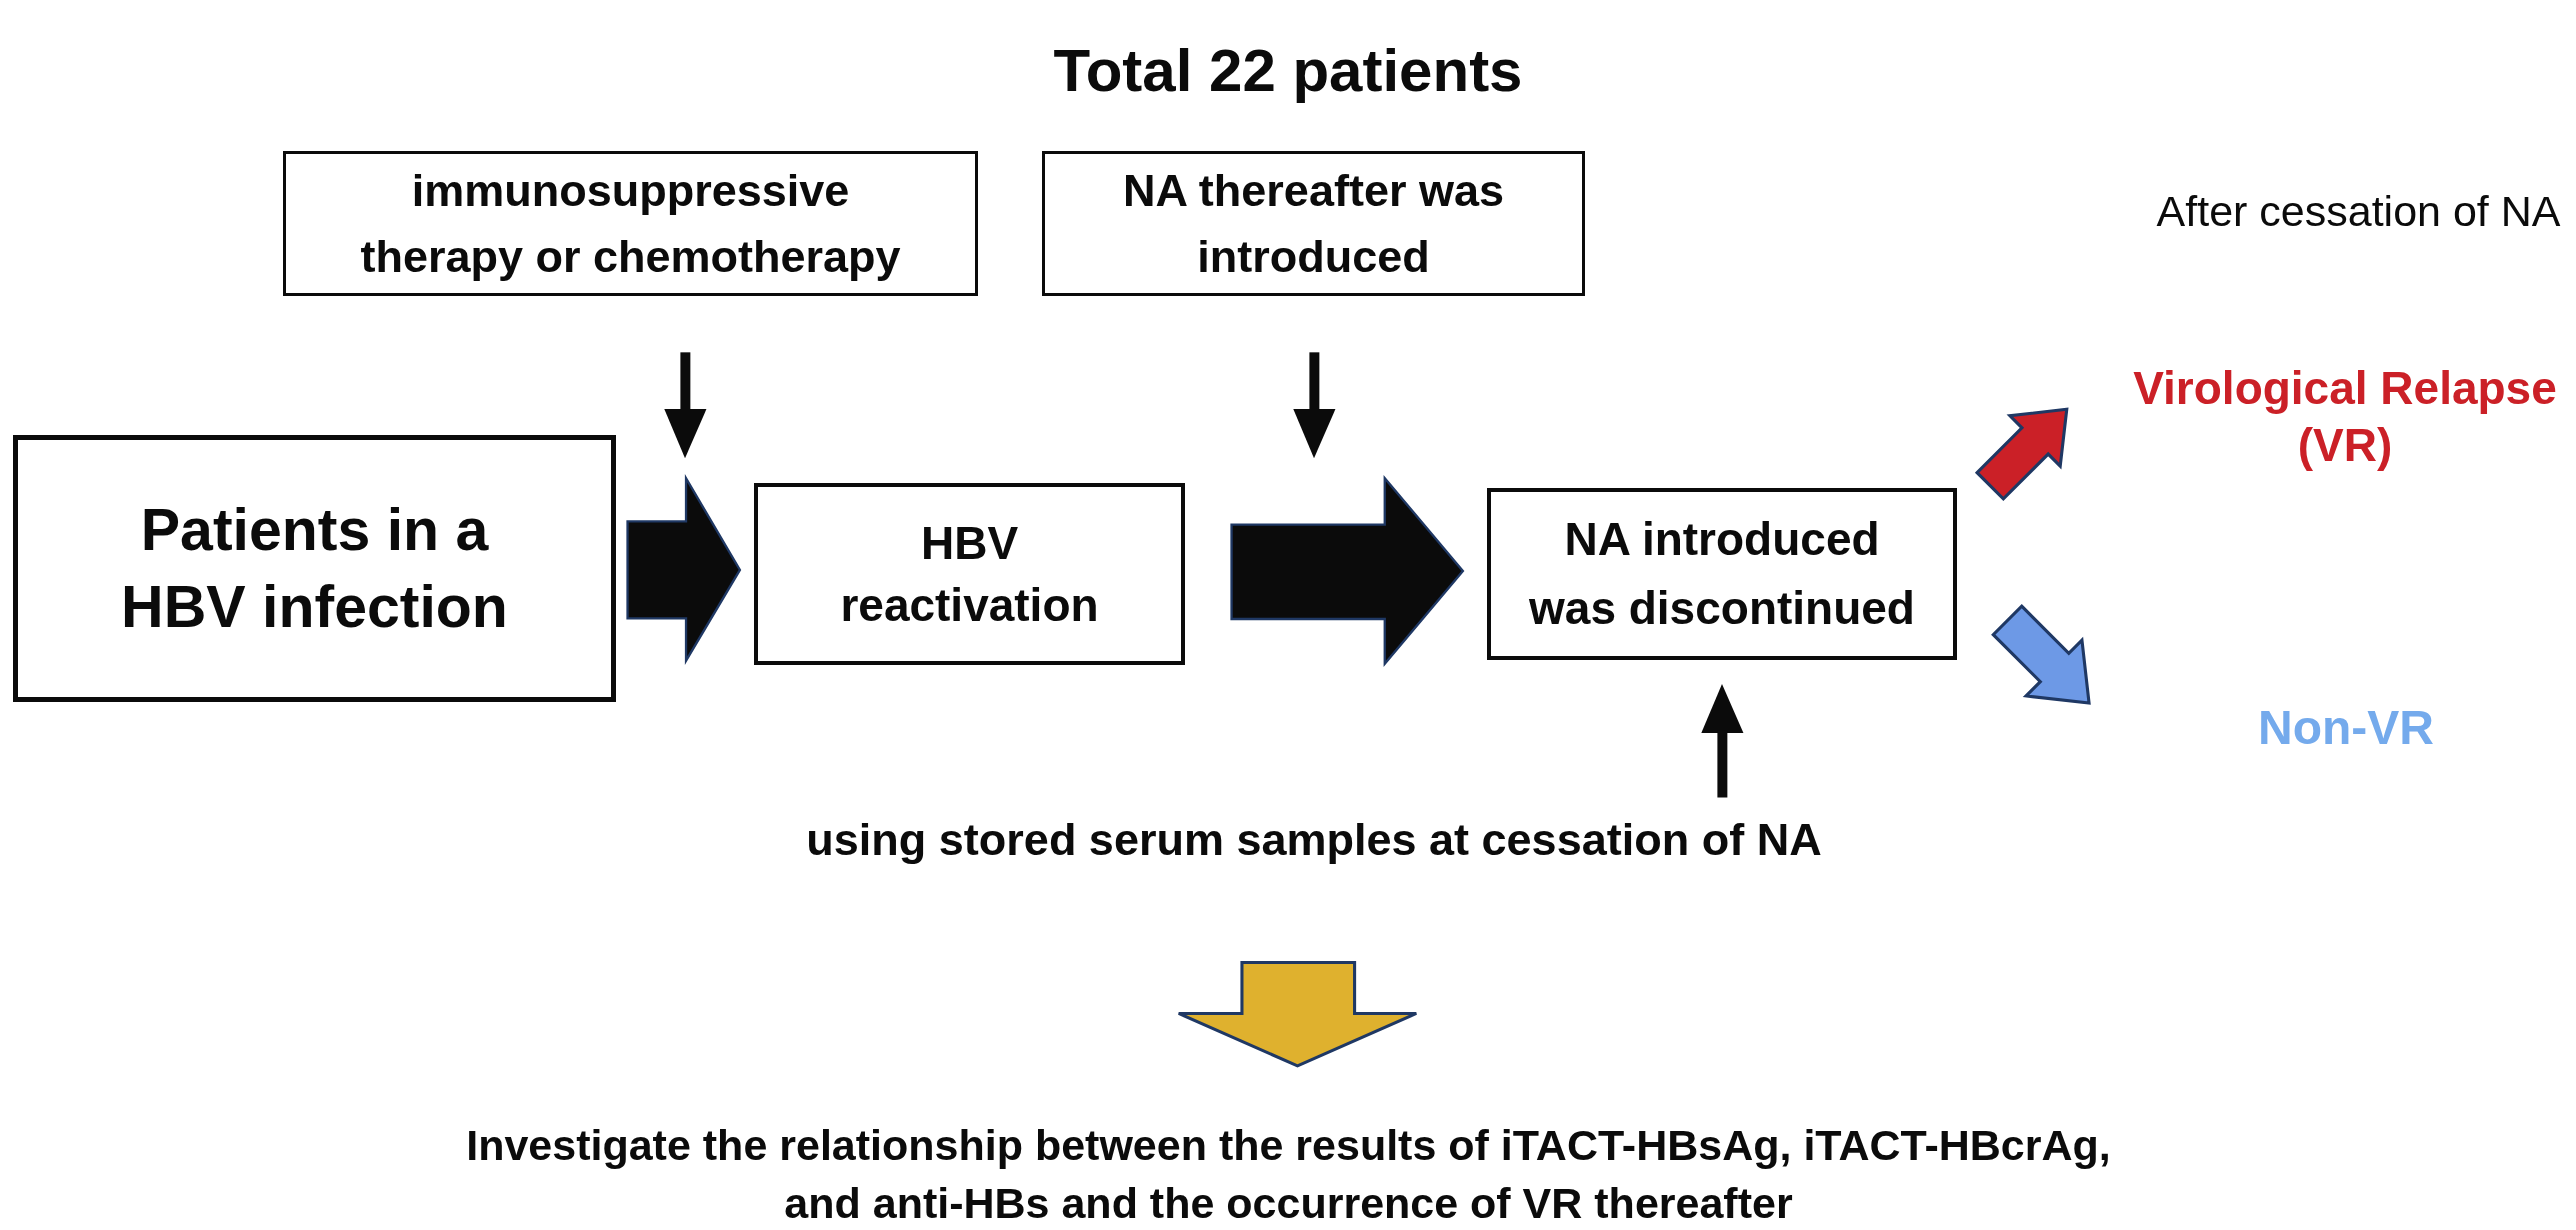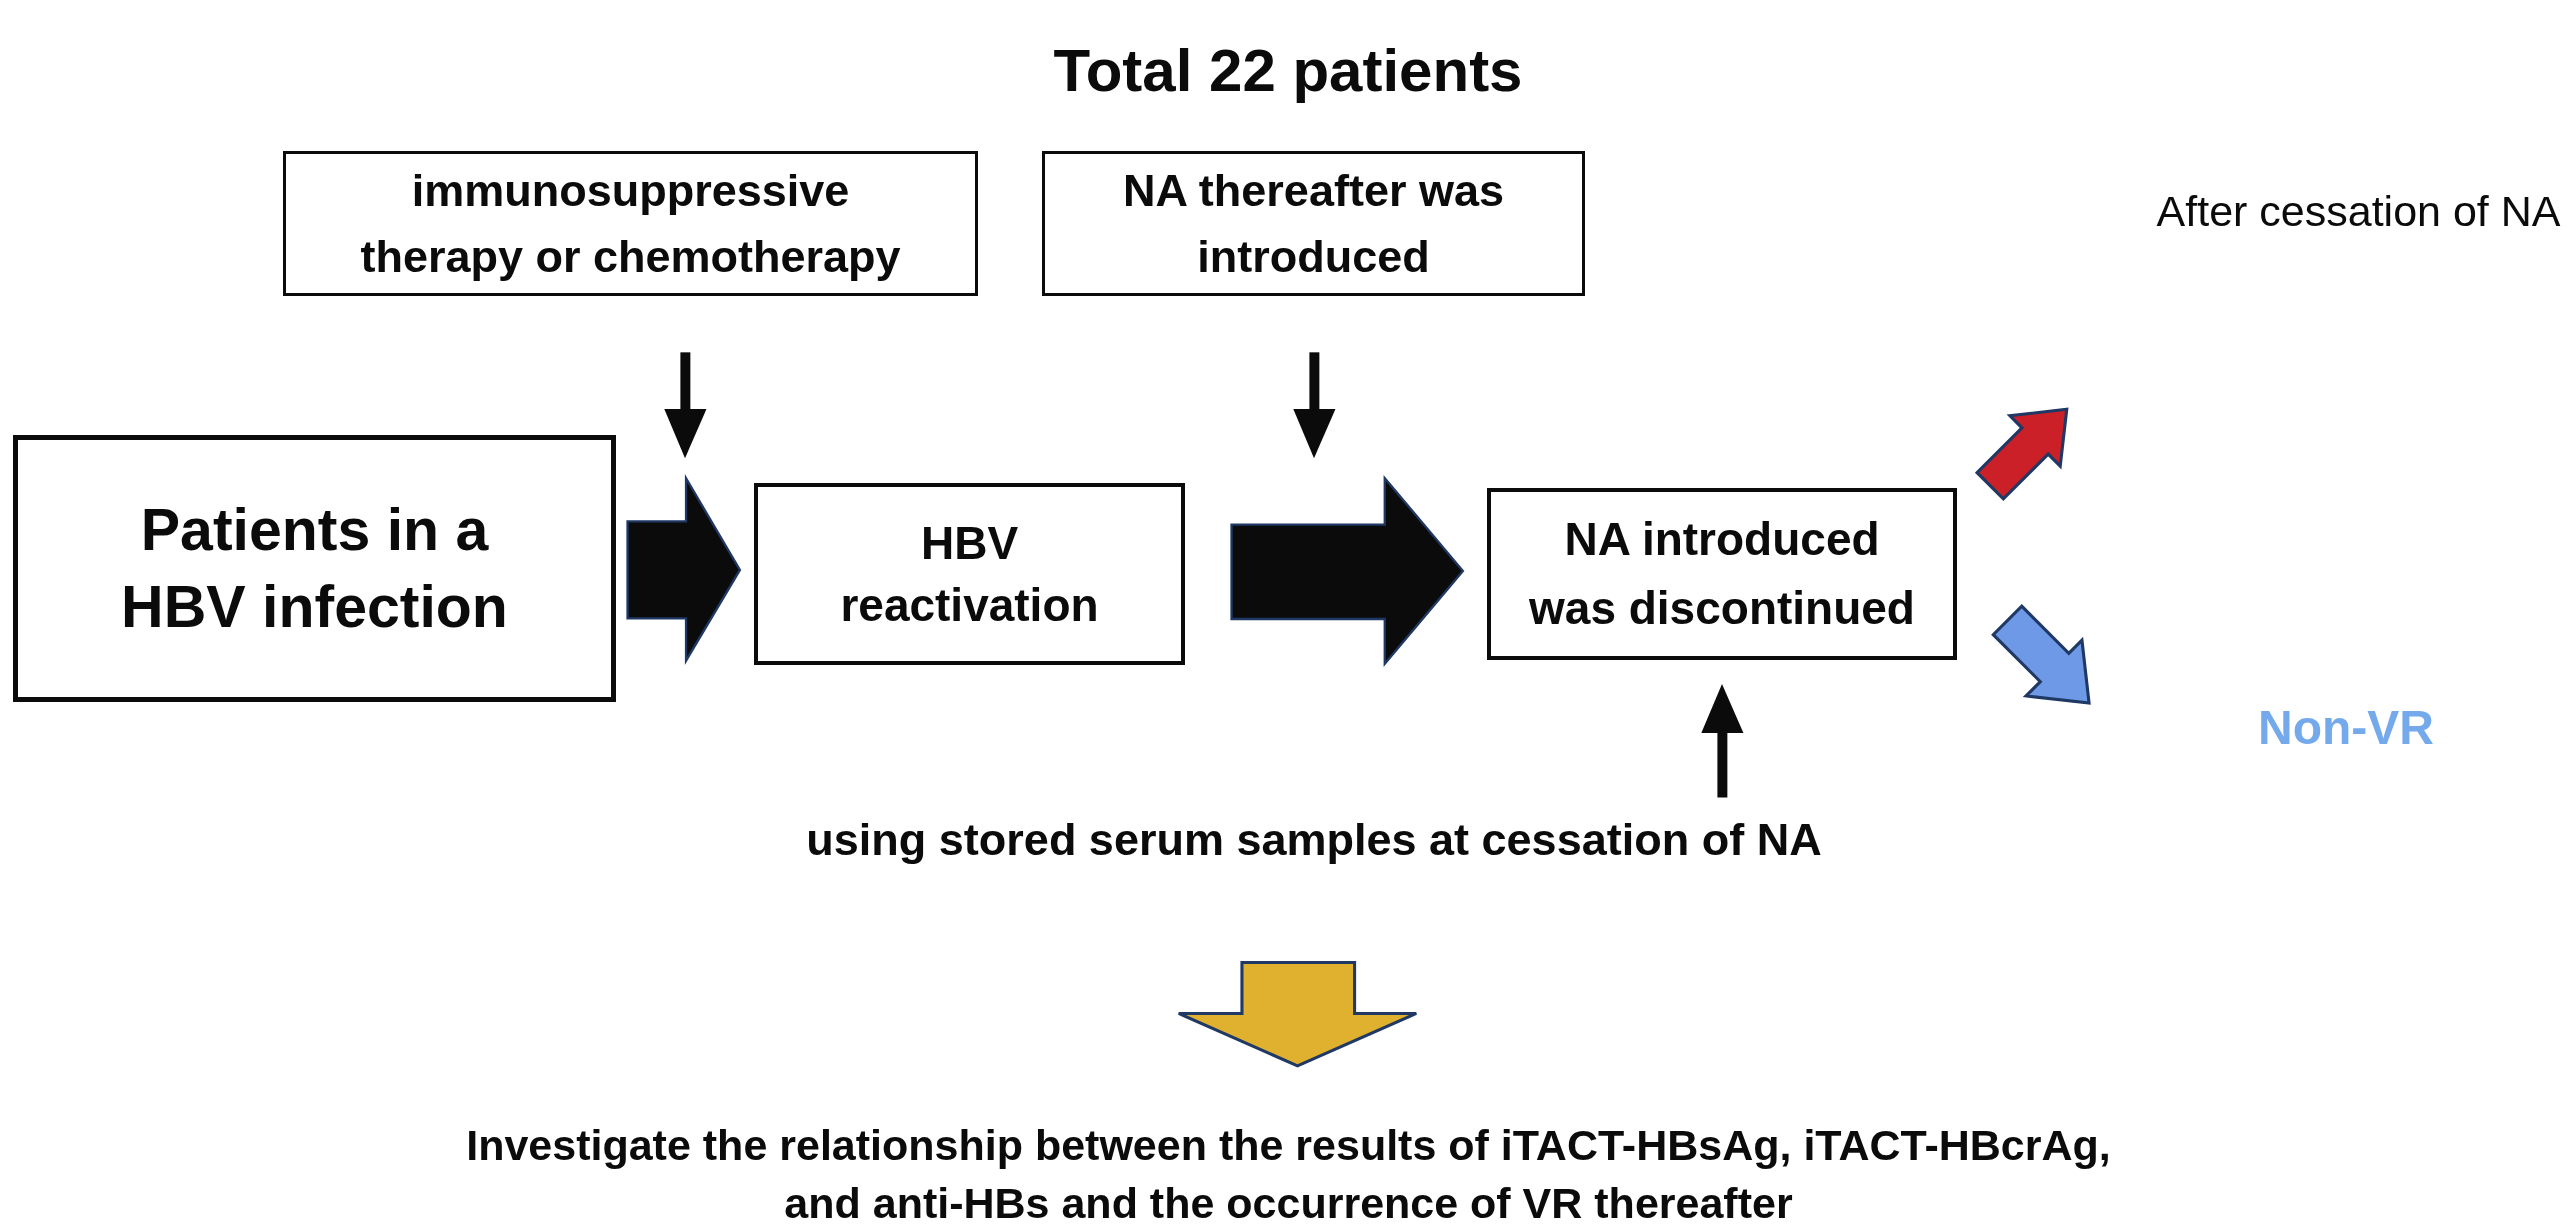--- a/index.html
+++ b/index.html
@@ -101,20 +101,24 @@
   <div class="abs box box-na-disc">
     <div>NA introduced</div>
     <div>was discontinued</div>
   </div>
 
   <svg class="abs red-arrow" width="133" height="133" viewBox="0 0 172 172">
     <g transform="rotate(-45 86 86)">
       <polygon class="red-arrow-shape" points="16,62 98,62 98,40 156,86 98,132 98,110 16,110"></polygon>
     </g>
   </svg>
+  <div class="abs vr-label">
+    <div>Virological Relapse</div>
+    <div>(VR)</div>
+  </div>
 
   <svg class="abs blue-arrow" width="144" height="144" viewBox="0 0 186 186">
     <g transform="rotate(45 93 93)">
       <polygon class="blue-arrow-shape" points="18,66 104,66 104,42 168,93 104,144 104,118 18,118"></polygon>
     </g>
   </svg>
   <div class="abs nonvr-label">Non-VR</div>
 
   <svg class="abs thin-up" width="46" height="116" viewBox="0 0 60 150">
     <polygon class="fill-black" points="30,2 58,66 3,66"></polygon>

